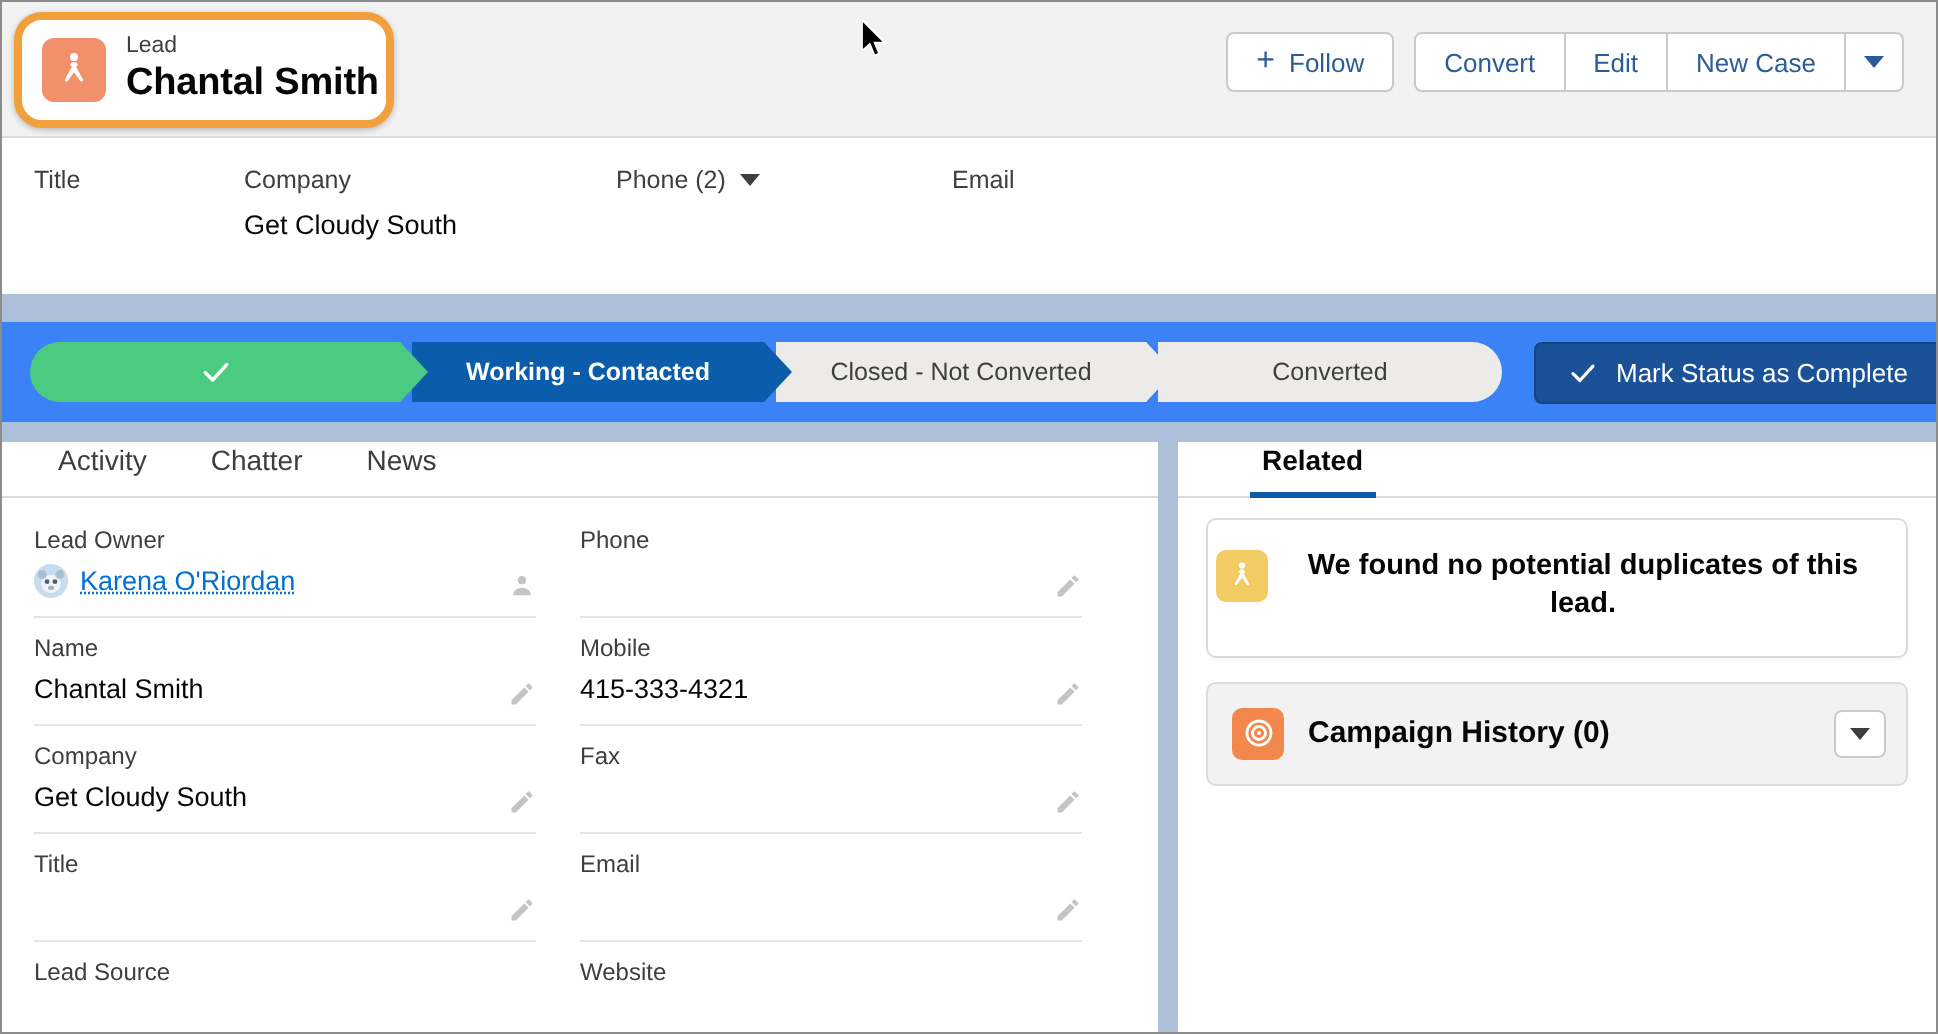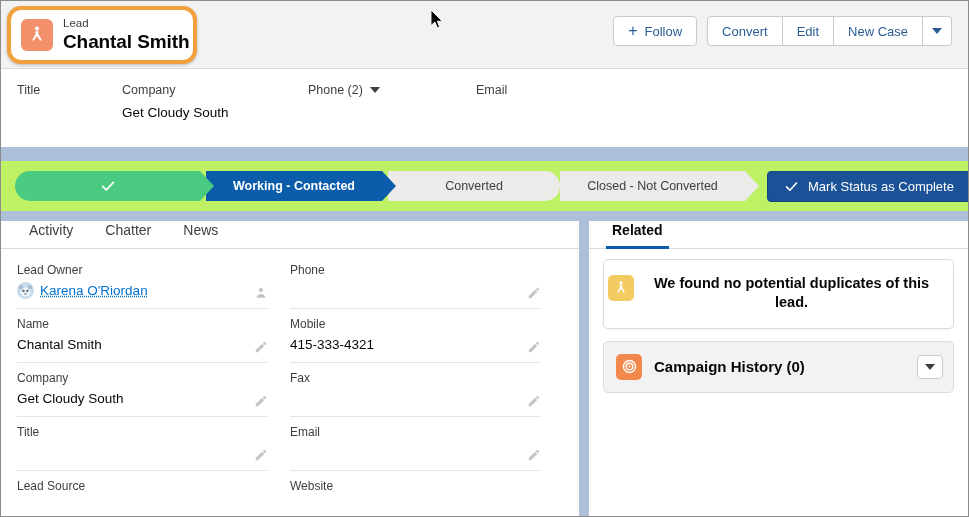--- a/index.html
+++ b/index.html
@@ -146,21 +146,21 @@
 
   
   .band {
     background: #aebfda;
     height: 10px;
     width: 100%;
   }
 
   
   .path-wrap {
-    background: #bef264;
+    background: #3b82f6;
     padding: 10px 14px;
     display: flex;
     align-items: center;
     height: 50px;
   }
   .path {
     display: flex;
     flex: 0 0 auto;
     height: 30px;
     align-items: stretch;
@@ -243,21 +243,21 @@
     position: relative;
   }
   .tab.active { color: #080707; font-weight: bold; }
   .tab.active::after {
     content: "";
     position: absolute;
     left: 10px; right: 10px; bottom: -1px;
     height: 3px;
     background: #0b5cab;
   }
-  .tabs-right { padding-left: 7px; }
+  .tabs-right { padding-left: 26px; }
 
   
   .details-grid {
     display: flex;
     padding: 14px 16px 0 16px;
   }
   .det-col { width: 50%; padding-right: 22px; }
   .det-field {
     border-bottom: 1px solid #e5e5e5;
     padding: 0 0 6px 0;
@@ -462,28 +462,28 @@
           </svg>
         </span>
         <span class="chev"></span>
       </div>
 
       <div class="path-step current" style="width:176px;">
         <span>Working - Contacted</span>
         <span class="chev"></span>
       </div>
 
-      <div class="path-step last" style="width:172px;">
-        <span>Converted</span>
-
-      </div>
-
       <div class="path-step" style="width:185px;">
         <span>Closed - Not Converted</span>
         <span class="chev"></span>
+      </div>
+
+      <div class="path-step last" style="width:172px;">
+        <span>Converted</span>
+
       </div>
     </div>
 
     <button class="mark-complete">
       <svg viewBox="0 0 24 24" fill="none" stroke="#ffffff" stroke-width="2.6" stroke-linecap="round" stroke-linejoin="round">
         <polyline points="4,12.5 9.5,18 20,6.5"></polyline>
       </svg>
       <span>Mark Status as Complete</span>
     </button>
   </div>

